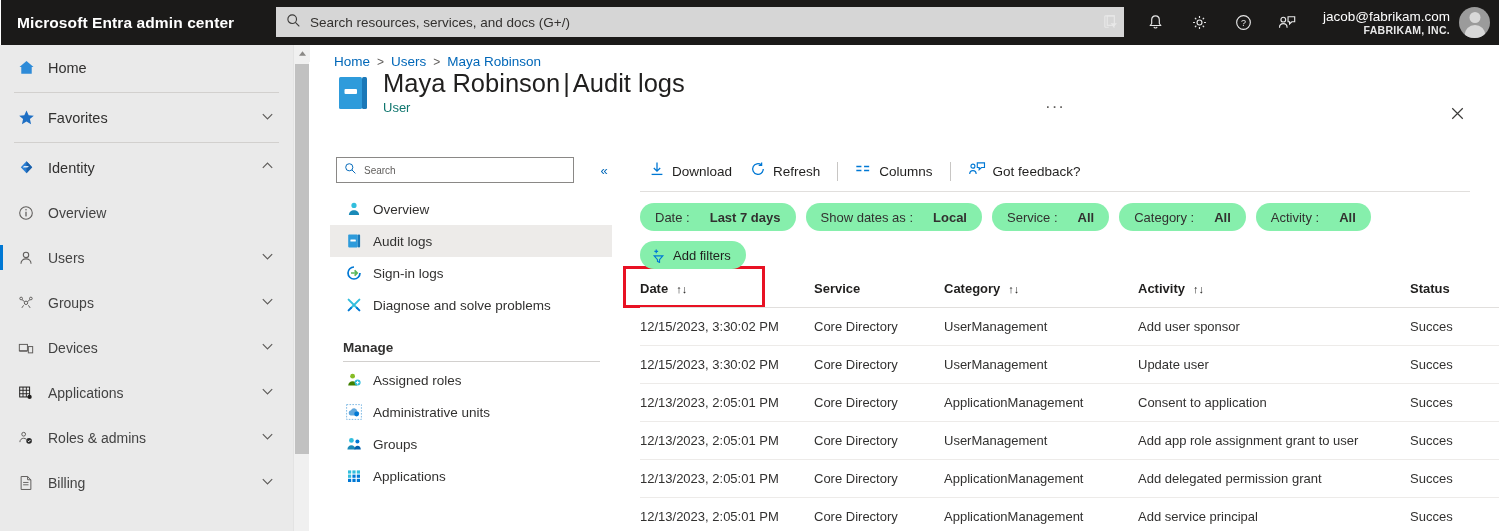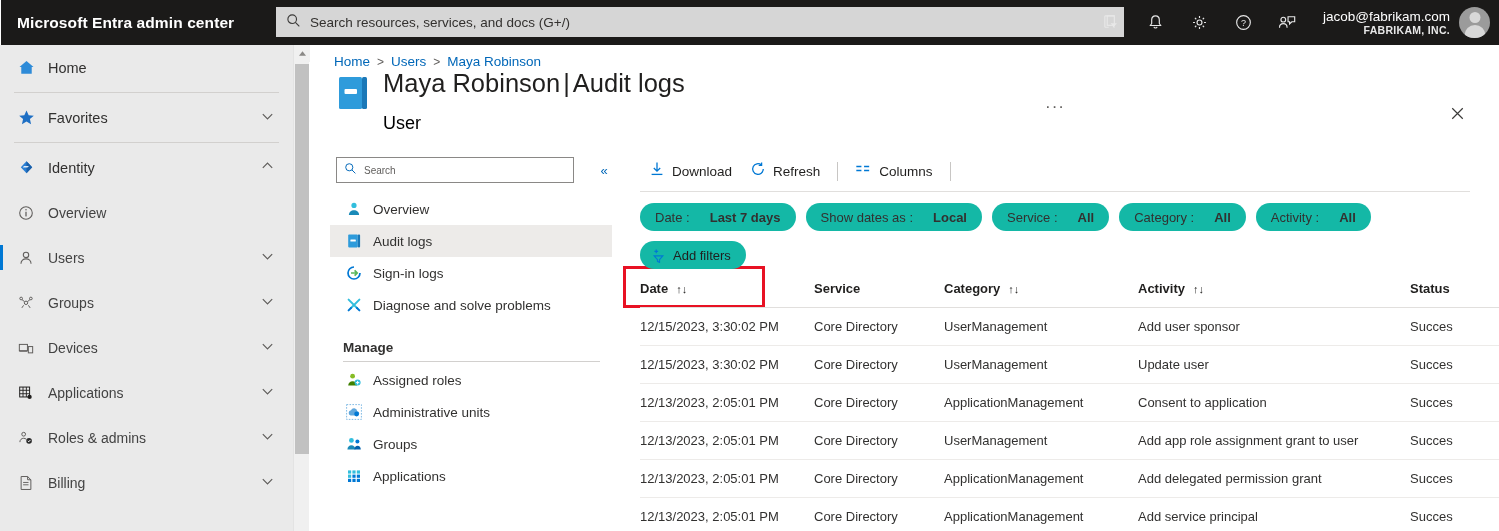--- a/index.html
+++ b/index.html
@@ -100,21 +100,21 @@
   .breadcrumb .sepr { color: #605e5c; margin: 0 7px; font-size: 12px; }
 
   .pagehead { position: absolute; left: 26px; top: 24px; display: flex; align-items: flex-start; }
   .bookicon { width: 34px; height: 36px; margin-top: 6px; flex: none; }
   .pagehead .ttlwrap { margin-left: 13px; }
   .pagetitle {
     font-size: 25.5px; color: #201f1e; font-weight: normal;
     white-space: nowrap; line-height: 1.1;
   }
   .pagetitle .bar { color: #201f1e; font-weight: 300; padding: 0 3px; }
-  .subtitle { font-size: 18px; color: #000000; margin-top: 16px; }
+  .subtitle { font-size: 13px; color: #0f766e; margin-top: 3px; }
   .ellipsis-btn {
     position: absolute; left: 735px; top: 52px; font-size: 17px; color: #605e5c;
     letter-spacing: 1px; cursor: pointer;
   }
   .close-btn {
     position: absolute; right: 30px; top: 56px; width: 24px; height: 24px;
     display: flex; align-items: center; justify-content: center; cursor: pointer;
   }
 
   
@@ -160,21 +160,21 @@
   .cmd .lbl { font-size: 13.5px; color: #201f1e; margin-left: 7px; }
   .cmd-div { width: 1px; height: 19px; background: #c8c6c4; margin: 0 8px; }
   .cmd-rule {
     position: absolute; left: 330px; top: 146px; width: 830px; height: 1px; background: #e1dfdd;
   }
 
   
   .filters { position: absolute; left: 330px; top: 158px; width: 840px; }
   .pillrow { display: flex; align-items: center; gap: 10px; margin-bottom: 10px; }
   .pill {
-    height: 28px; border-radius: 14px; background: #14b8a6;
+    height: 28px; border-radius: 14px; background: #86efac;
     display: inline-flex; align-items: center; padding: 0 15px;
     font-size: 13px; color: #323130; cursor: pointer; white-space: nowrap;
   }
   .pill b { font-weight: bold; margin-left: 20px; }
   .pill.addf { padding-left: 11px; color: #201f1e; }
   .pill.addf .fico { margin-right: 7px; display: flex; }
 
   
   .tablewrap { position: absolute; left: 330px; top: 236px; width: 859px; }
   table { border-collapse: collapse; width: 890px; table-layout: fixed; }
@@ -596,20 +596,30 @@
         <span>
           <svg width="17" height="16" viewBox="0 0 18 16">
               <g stroke="#0078d4" stroke-width="1.5">
                 <path d="M1.4 5.4h5.4M1.4 9.6h5.4M9.6 5.4H15M9.6 9.6H15"></path>
               </g>
             </svg>
         </span>
         <span class="lbl">Columns</span>
       </div>
       <div class="cmd-div"></div>
+      <div class="cmd">
+        <span>
+          <svg width="18" height="16" viewBox="0 0 19 16">
+              <circle cx="5.2" cy="5" r="2.1" fill="none" stroke="#0078d4" stroke-width="1.2"></circle>
+              <path d="M1.8 13.4c0-2.3 1.6-3.7 3.4-3.7s3.4 1.4 3.4 3.7" fill="none" stroke="#0078d4" stroke-width="1.2"></path>
+              <path d="M9.8 1.6h7.6v4.8h-3.2l-2.4 2.3V6.4H9.8z" fill="none" stroke="#0078d4" stroke-width="1.2"></path>
+            </svg>
+        </span>
+        <span class="lbl">Got feedback?</span>
+      </div>
     </div>
     <div class="cmd-rule"></div>
 
     <div class="filters">
       <div class="pillrow">
         <div class="pill">
           <span>Date :</span>
             <b>Last 7 days</b>
         </div>
         <div class="pill">

